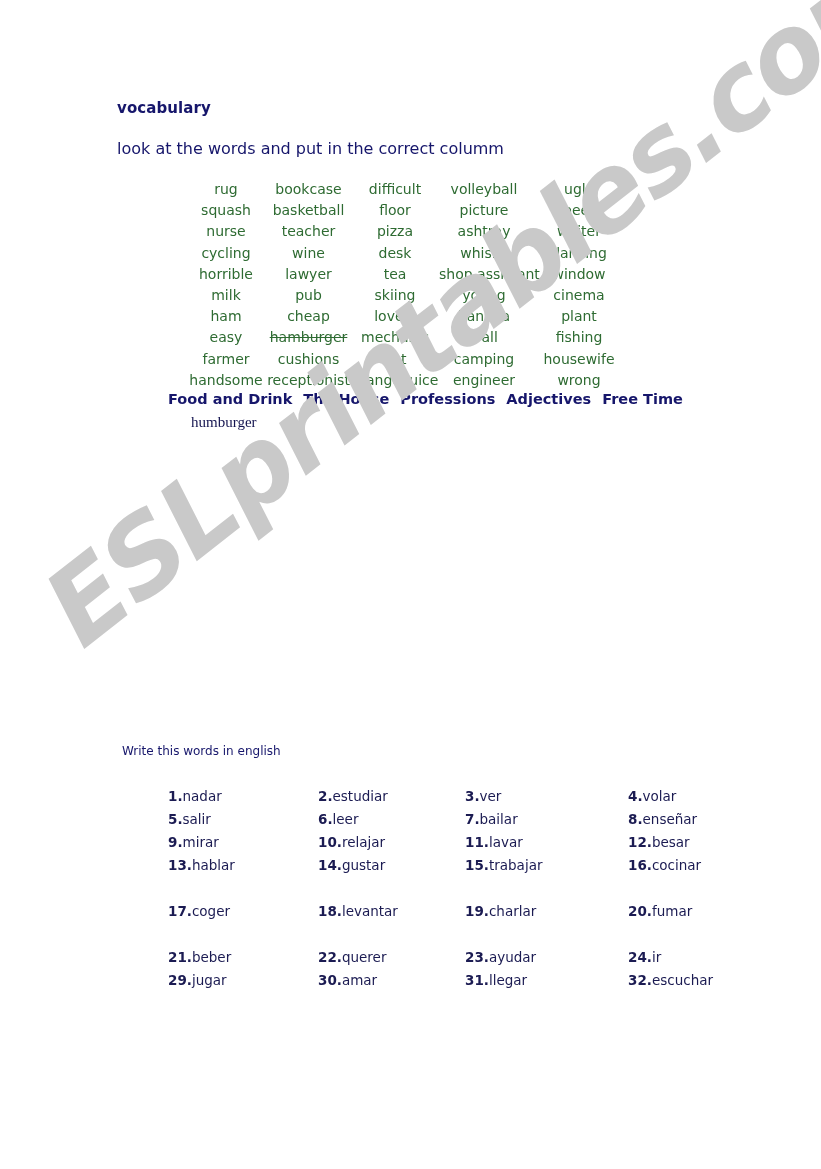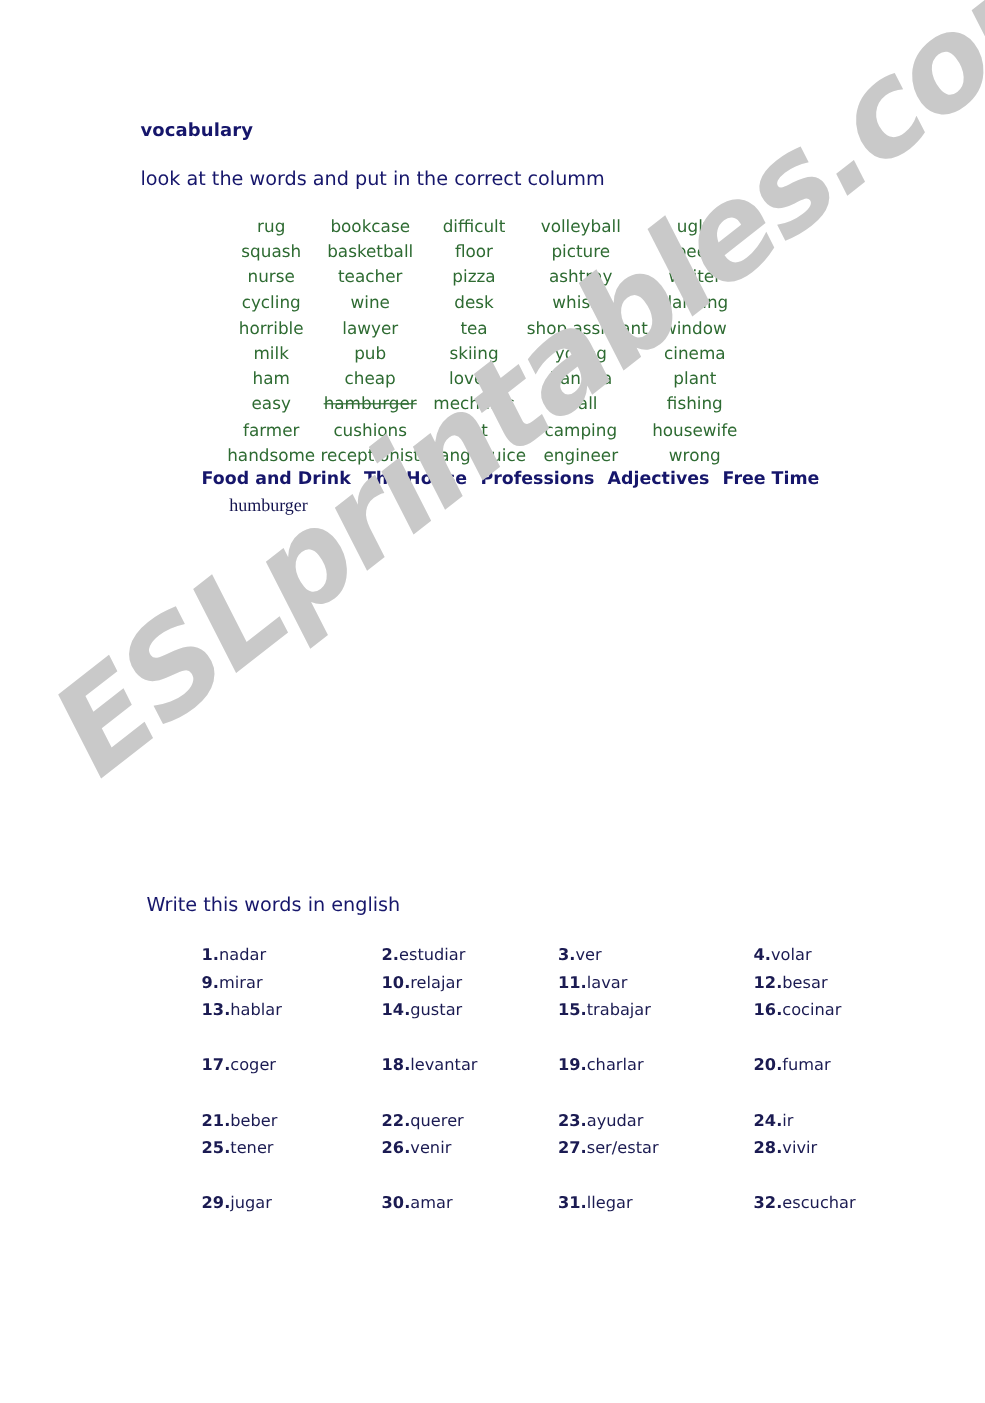--- a/index.html
+++ b/index.html
@@ -120,21 +120,21 @@
     font-family: "Liberation Serif", "DejaVu Serif", serif;
     font-size: 15px;
     color: #13134f;
   }
 
   
   .sec2-title {
     position: absolute;
     left: 122px;
     top: 744px;
-    font-size: 16px;
+    font-size: 12px;
     color: #16166b;
   }
 
   #verb-grid {
     position: absolute;
     left: 148px;
     top: 785px;
     width: 540px;
     margin-left: 20px;
   }
@@ -255,20 +255,26 @@
     <div class="sec2-title">Write this words in english</div>
 
     <div id="verb-grid">
         <div class="vg-row">
           <div class="vg-cell col0"><span class="vg-num">1.</span><span class="vg-word">nadar</span></div>
           <div class="vg-cell col1"><span class="vg-num">2.</span><span class="vg-word">estudiar</span></div>
           <div class="vg-cell col2"><span class="vg-num">3.</span><span class="vg-word">ver</span></div>
           <div class="vg-cell col3"><span class="vg-num">4.</span><span class="vg-word">volar</span></div>
         </div>
         <div class="vg-row">
+          <div class="vg-cell col0"><span class="vg-num">5.</span><span class="vg-word">salir</span></div>
+          <div class="vg-cell col1"><span class="vg-num">6.</span><span class="vg-word">leer</span></div>
+          <div class="vg-cell col2"><span class="vg-num">7.</span><span class="vg-word">bailar</span></div>
+          <div class="vg-cell col3"><span class="vg-num">8.</span><span class="vg-word">enseñar</span></div>
+        </div>
+        <div class="vg-row">
           <div class="vg-cell col0"><span class="vg-num">9.</span><span class="vg-word">mirar</span></div>
           <div class="vg-cell col1"><span class="vg-num">10.</span><span class="vg-word">relajar</span></div>
           <div class="vg-cell col2"><span class="vg-num">11.</span><span class="vg-word">lavar</span></div>
           <div class="vg-cell col3"><span class="vg-num">12.</span><span class="vg-word">besar</span></div>
         </div>
         <div class="vg-row tall">
           <div class="vg-cell col0"><span class="vg-num">13.</span><span class="vg-word">hablar</span></div>
           <div class="vg-cell col1"><span class="vg-num">14.</span><span class="vg-word">gustar</span></div>
           <div class="vg-cell col2"><span class="vg-num">15.</span><span class="vg-word">trabajar</span></div>
           <div class="vg-cell col3"><span class="vg-num">16.</span><span class="vg-word">cocinar</span></div>
@@ -279,26 +285,20 @@
           <div class="vg-cell col2"><span class="vg-num">19.</span><span class="vg-word">charlar</span></div>
           <div class="vg-cell col3"><span class="vg-num">20.</span><span class="vg-word">fumar</span></div>
         </div>
         <div class="vg-row">
           <div class="vg-cell col0"><span class="vg-num">21.</span><span class="vg-word">beber</span></div>
           <div class="vg-cell col1"><span class="vg-num">22.</span><span class="vg-word">querer</span></div>
           <div class="vg-cell col2"><span class="vg-num">23.</span><span class="vg-word">ayudar</span></div>
           <div class="vg-cell col3"><span class="vg-num">24.</span><span class="vg-word">ir</span></div>
         </div>
         <div class="vg-row tall">
-          <div class="vg-cell col0"><span class="vg-num">25.</span><span class="vg-word">tener</span></div>
-          <div class="vg-cell col1"><span class="vg-num">26.</span><span class="vg-word">venir</span></div>
-          <div class="vg-cell col2"><span class="vg-num">27.</span><span class="vg-word">ser/estar</span></div>
-          <div class="vg-cell col3"><span class="vg-num">28.</span><span class="vg-word">vivir</span></div>
-        </div>
-        <div class="vg-row tall">
           <div class="vg-cell col0"><span class="vg-num">29.</span><span class="vg-word">jugar</span></div>
           <div class="vg-cell col1"><span class="vg-num">30.</span><span class="vg-word">amar</span></div>
           <div class="vg-cell col2"><span class="vg-num">31.</span><span class="vg-word">llegar</span></div>
           <div class="vg-cell col3"><span class="vg-num">32.</span><span class="vg-word">escuchar</span></div>
         </div>
       </div>
 
   </div>
 
   <div id="watermark">

